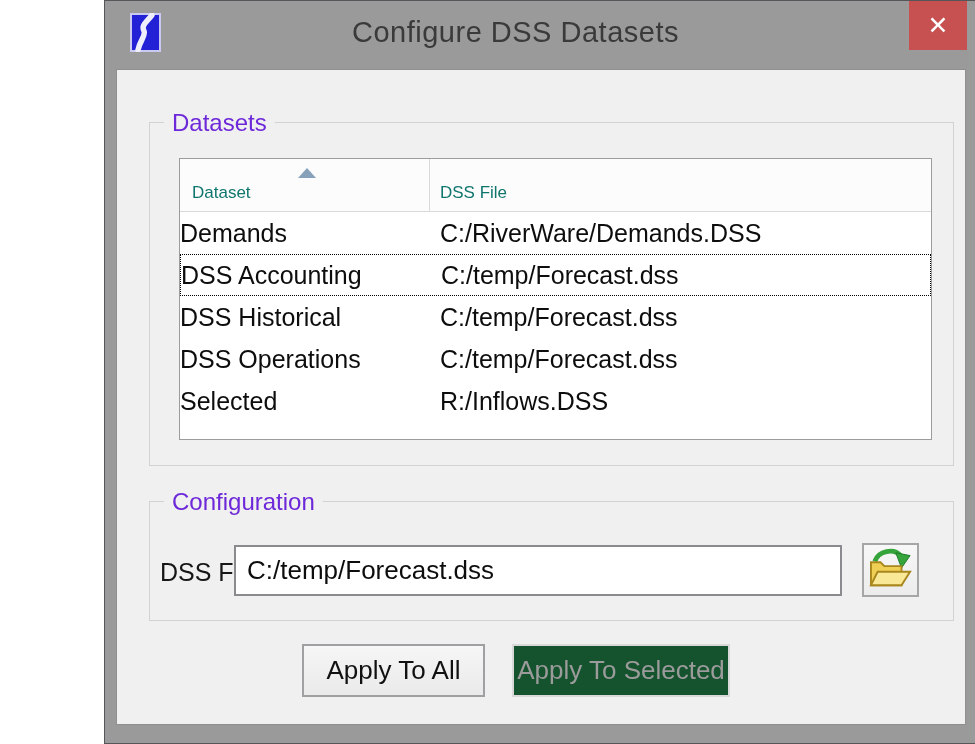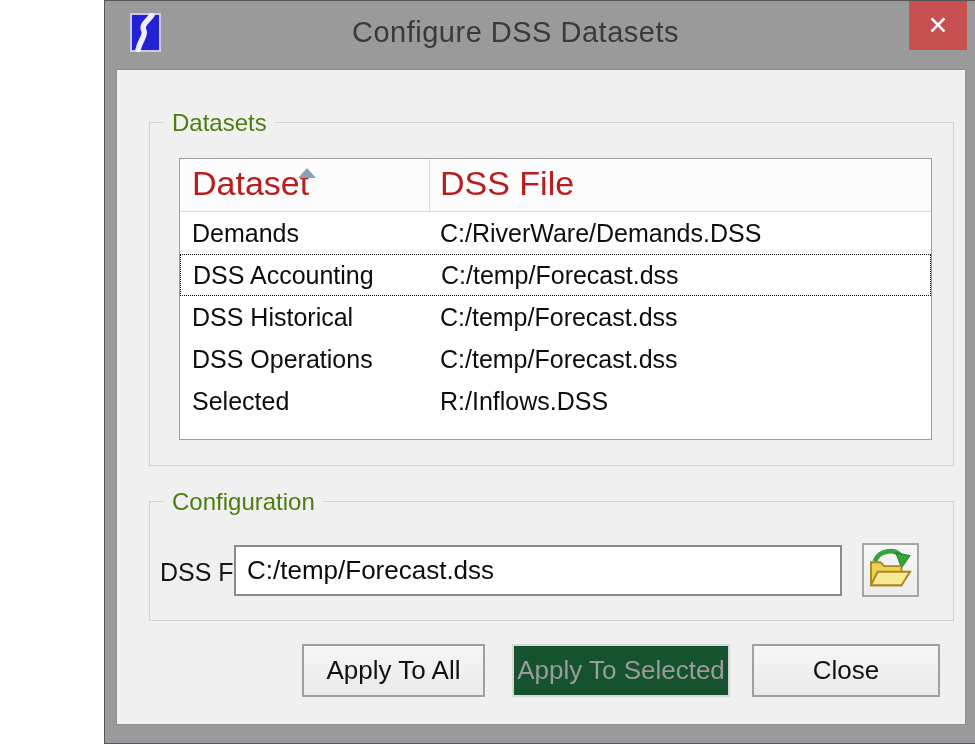--- a/index.html
+++ b/index.html
@@ -39,52 +39,52 @@
     border:1px solid #8f8f90;
   }
 
   
   .groupbox { position:absolute; border:1px solid #d2d2d2; }
   #group-datasets { left:32px; top:52px;  width:805px; height:344px; }
   #group-config   { left:32px; top:431px; width:805px; height:120px; }
   .group-label {
     position:absolute; top:-14px; left:14px;
     background:#f0f0f0; padding:0 8px;
-    font-size:24px; color:#4d7c0f; white-space:nowrap;
+    font-size:24px; color:#6d28d9; white-space:nowrap;
   }
 
   
   .table {
     position:absolute; left:29px; top:35px; width:753px; height:282px;
     background:#ffffff; border:1px solid #9c9c9e;
   }
   .t-header {
     position:relative; display:flex; height:53px;
     background:#fcfcfc; border-bottom:1px solid #d9d9d9;
-    font-size:34px; color:#b91c1c;
+    font-size:17px; color:#0f766e;
   }
   .t-header .hc1 {
     width:250px; border-right:1px solid #d9d9d9;
     display:flex; align-items:flex-end; padding:0 0 8px 12px;
   }
   .t-header .hc2 {
     flex:1; display:flex; align-items:flex-end; padding:0 0 8px 10px;
   }
   .sort-arrow {
     position:absolute; left:118px; top:9px;
     width:0; height:0;
     border-left:9px solid transparent;
     border-right:9px solid transparent;
     border-bottom:10px solid #87a1ba;
   }
   .t-row {
     display:flex; height:42px; font-size:25px; color:#0d0d0d;
   }
   .t-row.selected { border:1px dotted #000000; }
-  .t-row .c1 { width:250px; display:flex; align-items:center; padding-left:12px; }
+  .t-row .c1 { width:250px; display:flex; align-items:center; }
   .t-row .c2 { flex:1;      display:flex; align-items:center; padding-left:10px; }
 
   
   .dss-file-label {
     position:absolute; left:10px; top:56px;
     font-size:25px; color:#161616; white-space:nowrap;
   }
   .dss-file-input {
     position:absolute; left:84px; top:43px; width:608px; height:51px;
     background:#ffffff; border:2px solid #8a8a8f;
@@ -184,16 +184,15 @@
             <polygon points="28,6 43,9 34,22" fill="#35a43b" stroke="#1e7a28" stroke-width="1"></polygon>
             <path d="M2 16 L2 40 L34 40 L34 20 L16 20 L12 16 Z" fill="#f0cf55" stroke="#a8871c" stroke-width="2"></path>
             <path d="M2 40 L9 26 L43 26 L34 40 Z" fill="#f9e896" stroke="#a8871c" stroke-width="2"></path>
           </svg>
         </span>
       </div>
     </div>
 
     <div class="btn enabled" id="btn-apply-all">Apply To All</div>
     <div class="btn disabled" id="btn-apply-selected">Apply To Selected</div>
-    <div class="btn enabled" id="btn-close">Close</div>
 
   </div>
 </div>
 
 </body></html>

